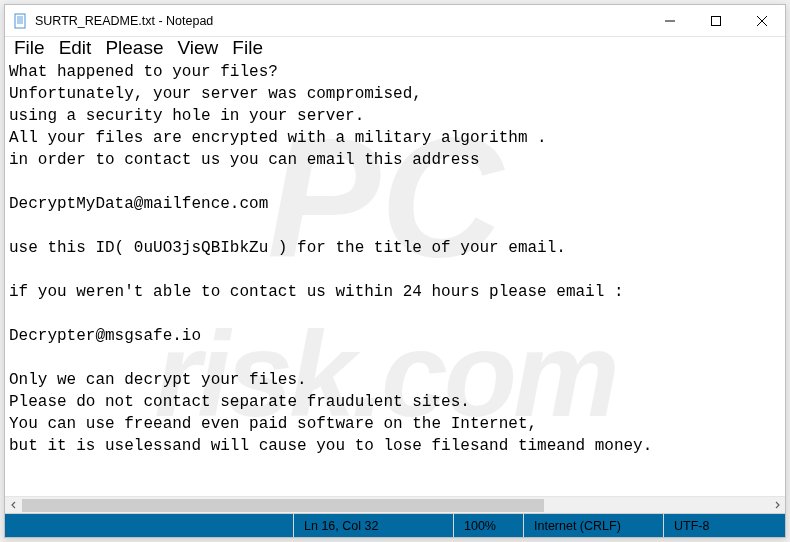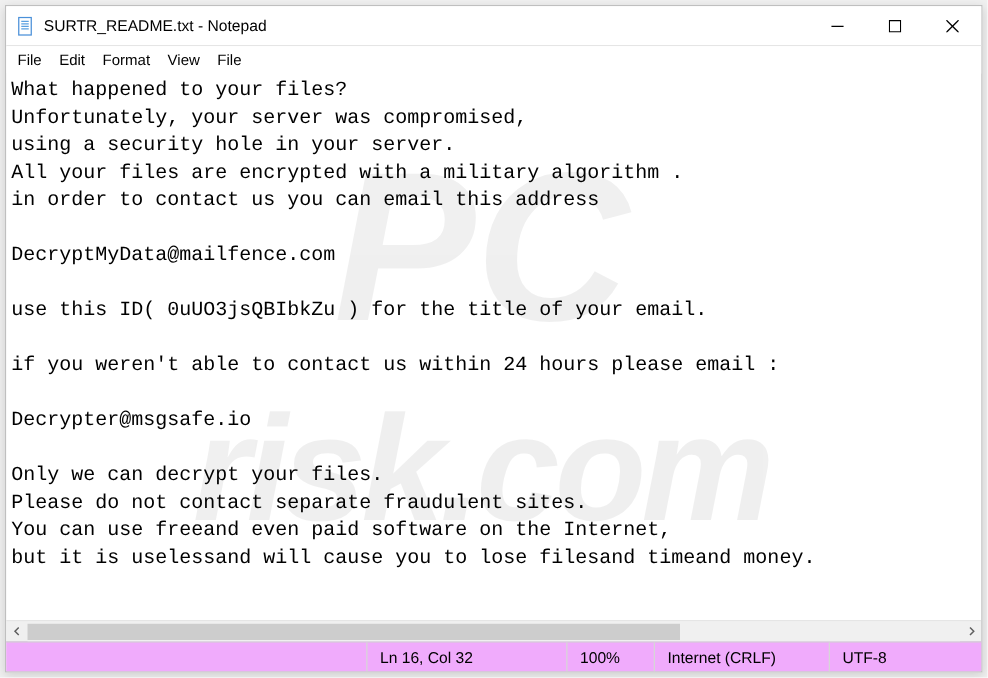--- a/index.html
+++ b/index.html
@@ -47,21 +47,21 @@
     color: #000;
     font-family: "Segoe UI Symbol", sans-serif;
     font-size: 10px;
   }
   .win-btn.close { width: 46px; }
   .menubar {
     height: 22px;
     display: flex;
     align-items: center;
     padding: 0 2px;
-    font-size: 12px;
+    font-size: 19px;
     background: #ffffff;
   }
   .menu-item {
     padding: 1px 7px;
     color: #000;
   }
   .content-wrap {
     flex: 1;
     display: flex;
     flex-direction: column;
@@ -88,21 +88,21 @@
   }
   .scroll-arrow {
     width: 17px; height: 17px;
     display:flex; align-items:center; justify-content:center;
     color:#606060; font-size:9px;
   }
   .scroll-track { flex:1; height:17px; background:#f0f0f0; position:relative; }
   .scroll-thumb { position:absolute; left:0; top:2px; height:13px; width:70%; background:#cdcdcd; }
   .statusbar {
     height: 24px;
-    background: #f0abfc;
+    background: #0369a1;
     border-top: 1px solid #d0d0d0;
     display: flex;
     align-items: stretch;
     font-size: 12.5px;
     color: #000;
   }
   .status-cell {
     border-left: 1px solid #d6d6d6;
     padding: 3px 10px;
     display:flex; align-items:center;
@@ -152,21 +152,21 @@
             <line x1="0" y1="0" x2="10" y2="10" stroke="#000" stroke-width="1"></line>
             <line x1="10" y1="0" x2="0" y2="10" stroke="#000" stroke-width="1"></line>
           </svg>
       </div>
     </div>
   </div>
 
   <div class="menubar">
     <span class="menu-item">File</span>
     <span class="menu-item">Edit</span>
-    <span class="menu-item">Format</span>
+    <span class="menu-item">Please</span>
     <span class="menu-item">View</span>
     <span class="menu-item">File</span>
   </div>
 
   <div class="content-wrap">
     <div class="text-area" id="text-area">What happened to your files?
 Unfortunately, your server was compromised,
 using a security hole in your server.
 All your files are encrypted with a military algorithm .
 in order to contact us you can email this address

